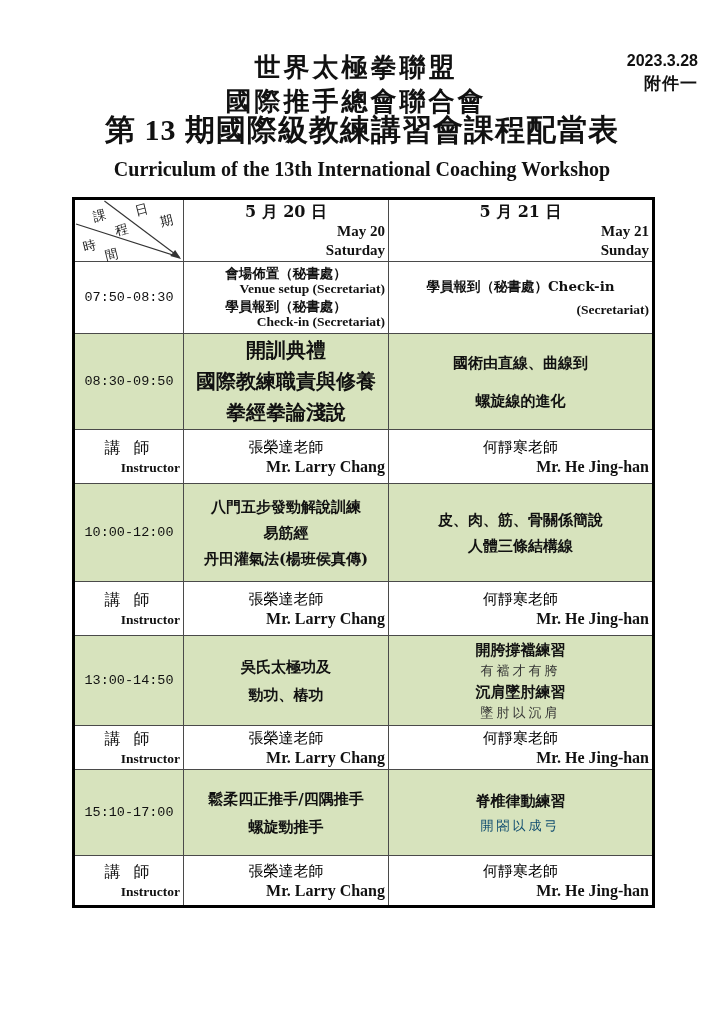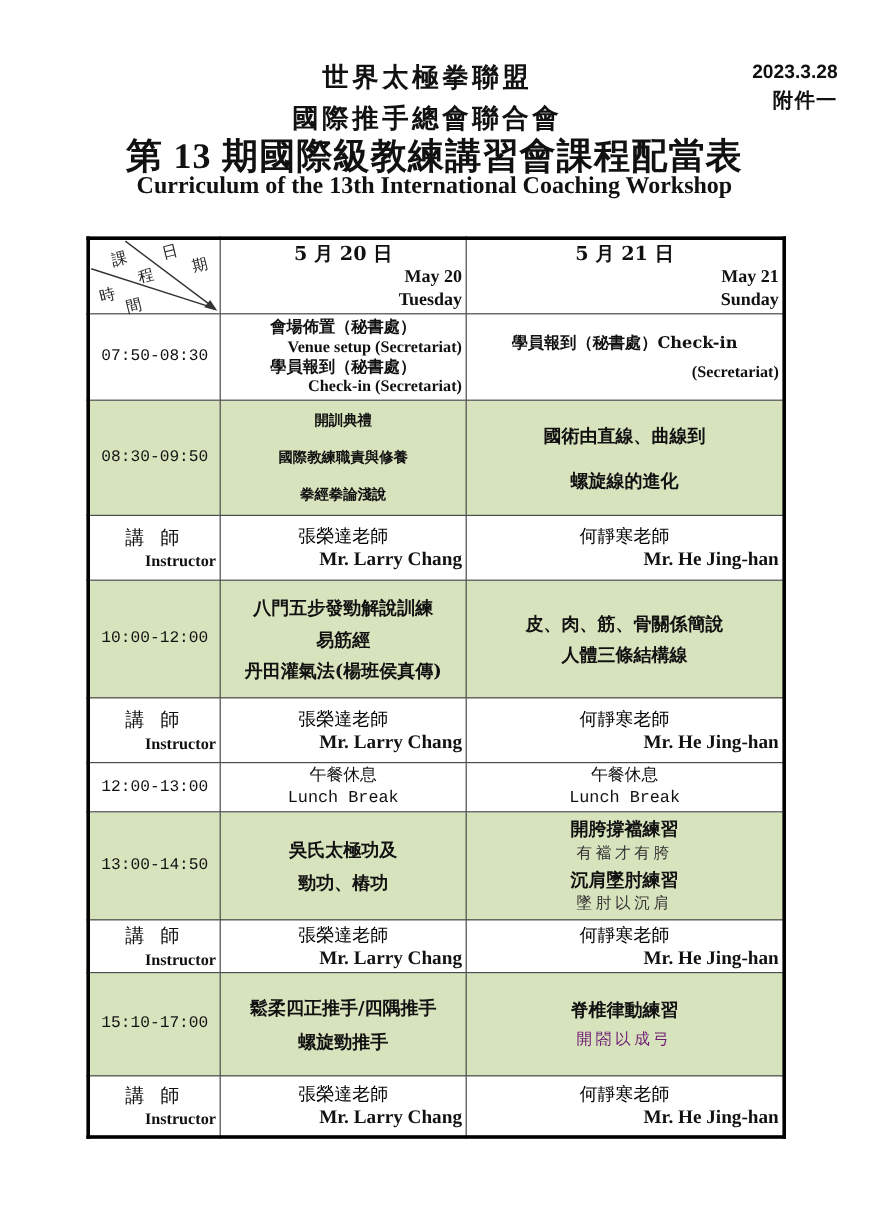--- a/index.html
+++ b/index.html
@@ -5,31 +5,31 @@
   * { margin:0; padding:0; box-sizing:border-box; }
   html, body { background:#ffffff; }
   body {
     width:724px; height:1023px; position:relative; overflow:hidden;
     font-family:"Liberation Serif","DejaVu Serif",serif; color:#111;
   }
   .abs { position:absolute; }
 
   
   .org-line { left:0; right:12px; text-align:center; font-weight:bold;
-              font-size:22px; letter-spacing:3px; }
+              font-size:26px; letter-spacing:3px; }
   .org1 { top:50px; }
   .org2 { top:84px; }
   .meta { left:588px; top:52px; width:110px; text-align:right; }
   .rev  { font-family:"Liberation Sans","DejaVu Sans",sans-serif;
           font-weight:600; font-size:16px; }
   .att  { font-size:17px; font-weight:bold; 
           margin-top:2px; letter-spacing:1px; }
   .title-zh { left:0; right:0; top:110px; text-align:center;
               font-size:30px; font-weight:bold; letter-spacing:1px; }
-  .title-en { left:0; right:0; top:144px; text-align:center;
+  .title-en { left:0; right:0; top:158px; text-align:center;
               font-size:20px; font-weight:bold; }
 
   
   table.curriculum {
     position:absolute; left:72px; top:197px; width:580px;
     border-collapse:collapse; table-layout:fixed;
     border:3px solid #000;
   }
   col.c1 { width:110px; } col.c2 { width:205px; } col.c3 { width:265px; }
   td { border:1px solid #4a4a4a; text-align:center; vertical-align:middle;
@@ -46,30 +46,30 @@
 
   .time-cell { font-size:13.5px; }
   .lbl-zh { font-size:16px; font-weight:normal; letter-spacing:4px; line-height:22px; }
   .lbl-en { font-size:13.5px; line-height:17px; }
   .name-zh { font-size:15px; font-weight:normal; color:#000000; line-height:21px; }
   .name-en { font-size:16px; line-height:18px; }
 
   .setup .l { font-size:13.5px; line-height:16.5px; }
   .checkin .l { font-size:13.5px; line-height:23px; }
 
-  .airy  .l { font-size:12px; line-height:31px; }   
+  .airy  .l { font-size:20px; line-height:31px; }   
   .airy2 .l { font-size:15px; line-height:38px; }
   .snug  .l { font-size:15px; line-height:26px; }   
   .two   .l { font-size:15px; line-height:28px; }   
   .lunch .l { font-size:14px; line-height:19px; }
   .drill .main { font-size:15px; font-weight:bold; line-height:22px; }
   .drill .note { font-size:13px; font-weight:normal; color:#333;
                  letter-spacing:3px; line-height:20px; }
   .drill2 .main { font-size:15px; font-weight:bold; line-height:25px; }
-  .drill2 .note { font-size:13px; font-weight:normal; color:#701a75;
+  .drill2 .note { font-size:13px; font-weight:normal; color:#0c4a6e;
                   letter-spacing:3px; line-height:23px; }
 
   
   .corner { position:relative; padding:0; }
   .corner svg { position:absolute; left:0; top:0; width:100%; height:100%; }
   .cch { position:absolute; font-family:"DejaVu Serif",serif;
          font-size:13px; color:#222; transform:rotate(-14deg); }
 </style>
 </head>
 <body>
@@ -103,21 +103,21 @@
       <span class="cch" style="left:60px;top:1px">日</span>
       <span class="cch" style="left:85px;top:12px">期</span>
       <span class="cch" style="left:18px;top:7px">課</span>
       <span class="cch" style="left:40px;top:21px">程</span>
       <span class="cch" style="left:8px;top:37px">時</span>
       <span class="cch" style="left:30px;top:46px">間</span>
     </td>
     <td class="day-hd">
       <div class="zh-b">5 月 20 日</div>
       <div class="en-b">May 20</div>
-      <div class="en-b">Tuesday</div>
+      <div class="en-b">Saturday</div>
     </td>
     <td class="day-hd">
       <div class="zh-b">5 月 21 日</div>
       <div class="en-b">May 21</div>
       <div class="en-b">Sunday</div>
     </td>
   </tr>
 
   <tr style="height:72px">
     <td class="mono time-cell">07:50-08:30</td>
@@ -182,31 +182,20 @@
     <td>
       <div class="name-zh zh">張榮達老師</div>
       <div class="name-en en-b">Mr. Larry Chang</div>
     </td>
     <td>
       <div class="name-zh zh">何靜寒老師</div>
       <div class="name-en en-b">Mr. He Jing-han</div>
     </td>
   </tr>
 
-  <tr style="height:40px">
-    <td class="mono time-cell">12:00-13:00</td>
-    <td class="lunch">
-      <div class="l zh">午餐休息</div>
-      <div class="l mono">Lunch Break</div>
-    </td>
-    <td class="lunch">
-      <div class="l zh">午餐休息</div>
-      <div class="l mono">Lunch Break</div>
-    </td>
-  </tr>
 
   <tr class="green" style="height:90px">
     <td class="mono time-cell">13:00-14:50</td>
     <td class="two">
       <div class="l zh-b">吳氏太極功及</div>
       <div class="l zh-b">勁功、樁功</div>
     </td>
     <td class="drill">
       <div class="main zh">開胯撐襠練習</div>
       <div class="note zh">有襠才有胯</div>

